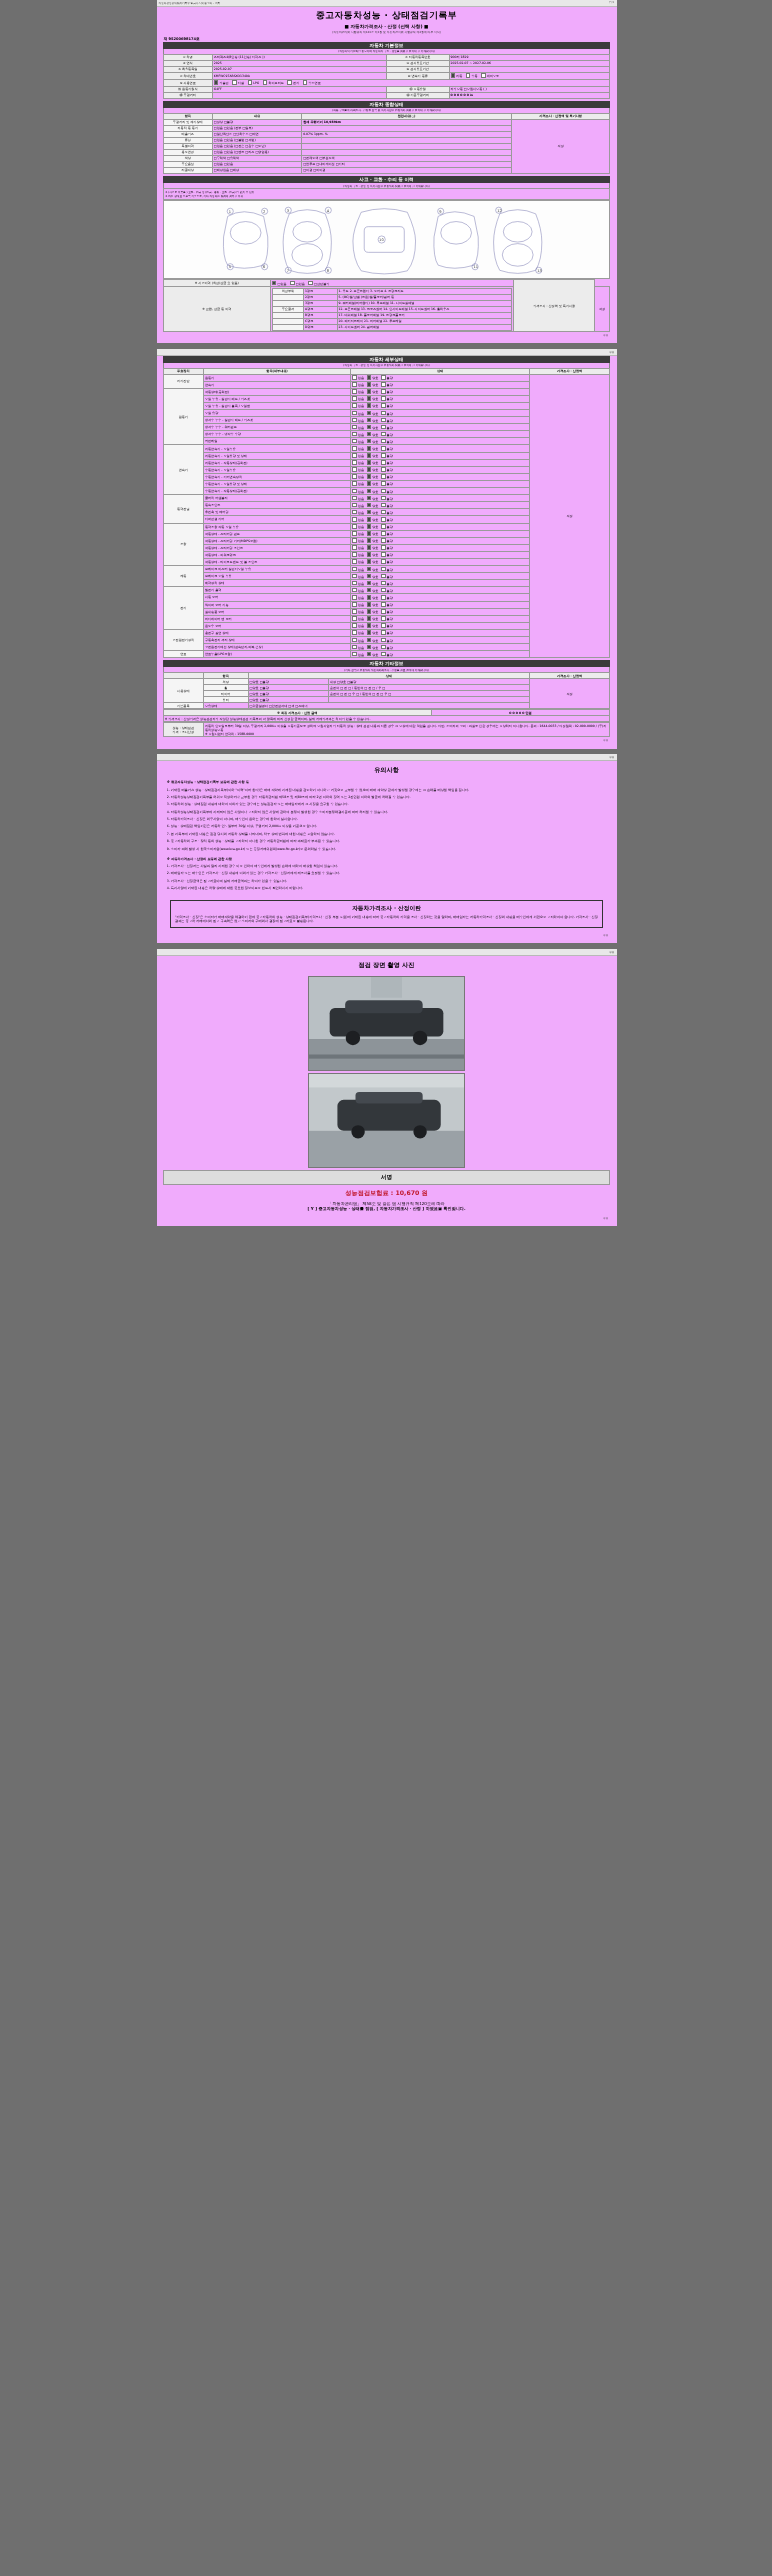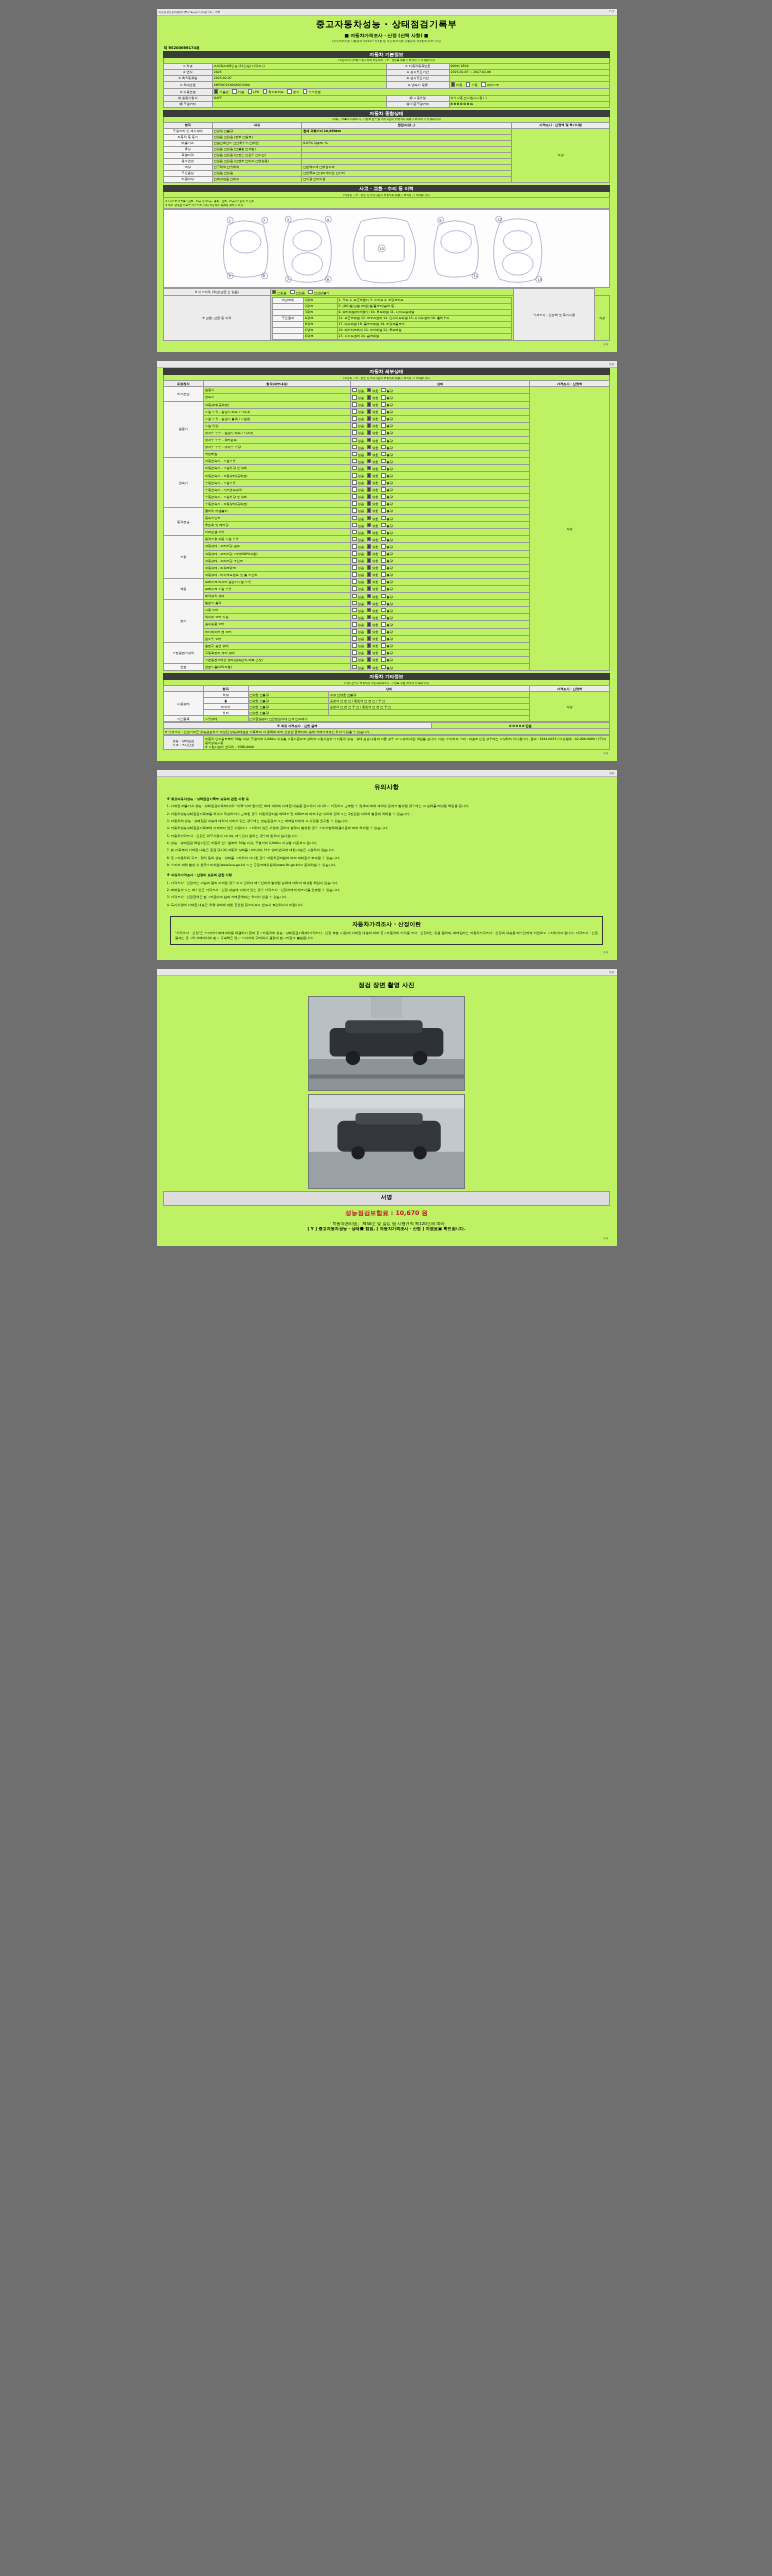--- a/index.html
+++ b/index.html
@@ -1,18 +1,18 @@
 <!DOCTYPE html>
 <html lang="ko" style="font-size:8.2px"><head>
 <meta charset="utf-8">
 <style>
   html,body{margin:0;padding:0;background:#6f6f6f;}
   body{font-family:"DejaVu Sans","Liberation Sans",sans-serif;}
   .page{width:773px;min-height:2576px;position:relative;background:#6f6f6f;}
-  .sheet{width:460px;margin:9px auto;background:#bef264;position:relative;}
+  .sheet{width:460px;margin:0 auto;background:#f0abfc;position:relative;}
   .sheet + .sheet{margin-top:5.2px;}
   .tiny{font-size:2.6px;}
   .t8{font-size:4.1px;}
   .t11{font-size:5.7px;}
   .t12{font-size:6.2px;}
   .bold{font-weight:bold;}
   .center{text-align:center;}
   .topbar{background:#e8e8e8;border-bottom:0.5px solid #b9b9b9;font-size:2.6px;color:#333;padding:1px 2.1px;display:flex;justify-content:space-between;}
   .docbody{padding:0 6.2px 5.2px 6.2px;}
   .titlewrap{text-align:center;padding:3.1px 0 1px 0;}

